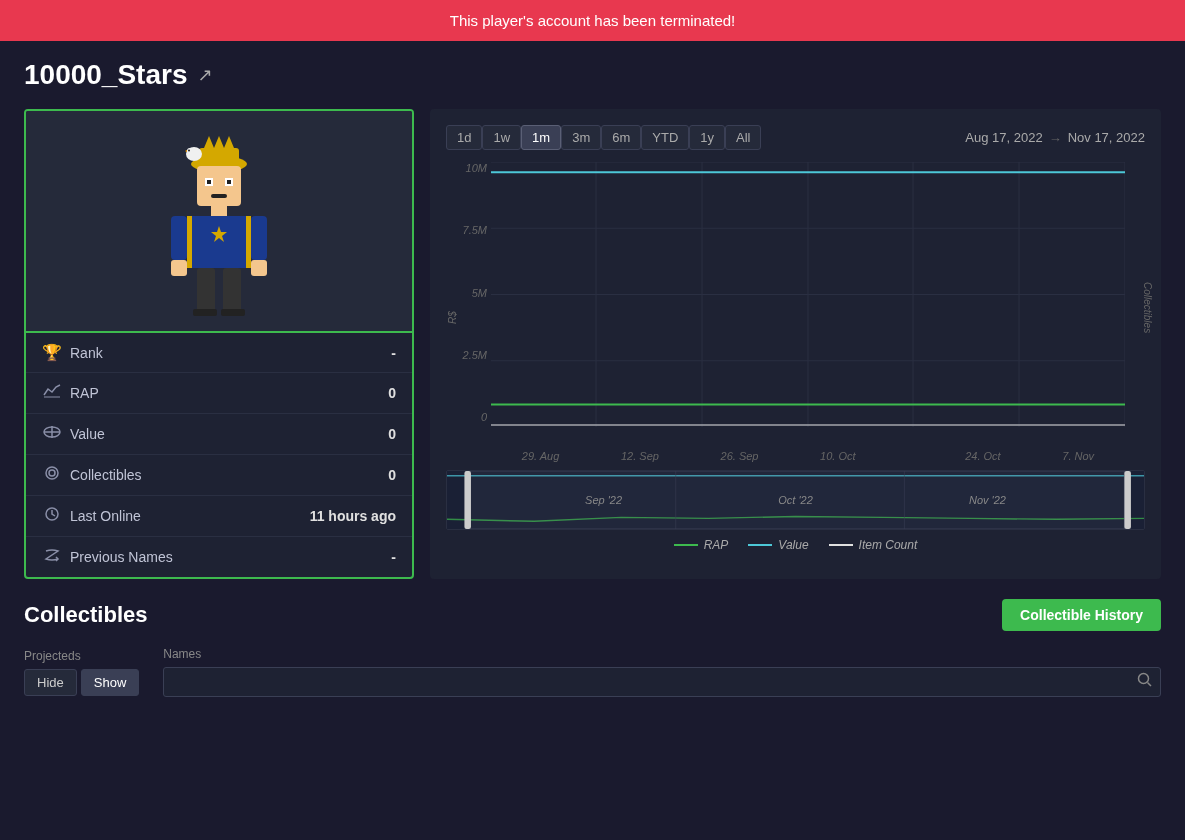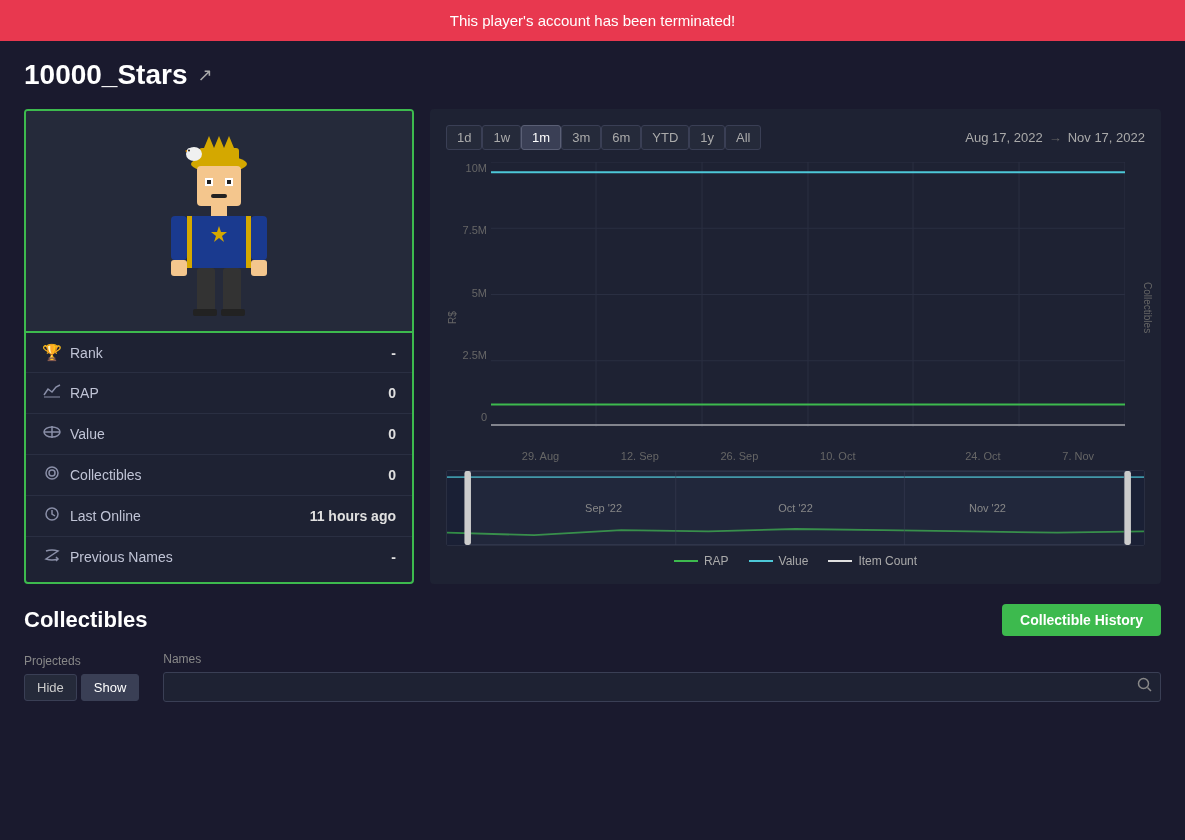--- a/index.html
+++ b/index.html
@@ -161,25 +161,26 @@
       display: flex;
       align-items: center;
       gap: 6px;
     }
     .date-arrow { color: #666; }
 
     .chart-wrapper {
       flex: 1;
       position: relative;
       min-height: 320px;
+      font-style: italic;
     }
 
     
     .mini-chart {
-      height: 76px;
+      height: 60px;
       background: #1a2035;
       border: 1px solid #2a2f42;
       border-radius: 2px;
       margin-top: 8px;
       position: relative;
       overflow: hidden;
     }
     .mini-chart-labels {
       position: absolute;
       top: 50%;

